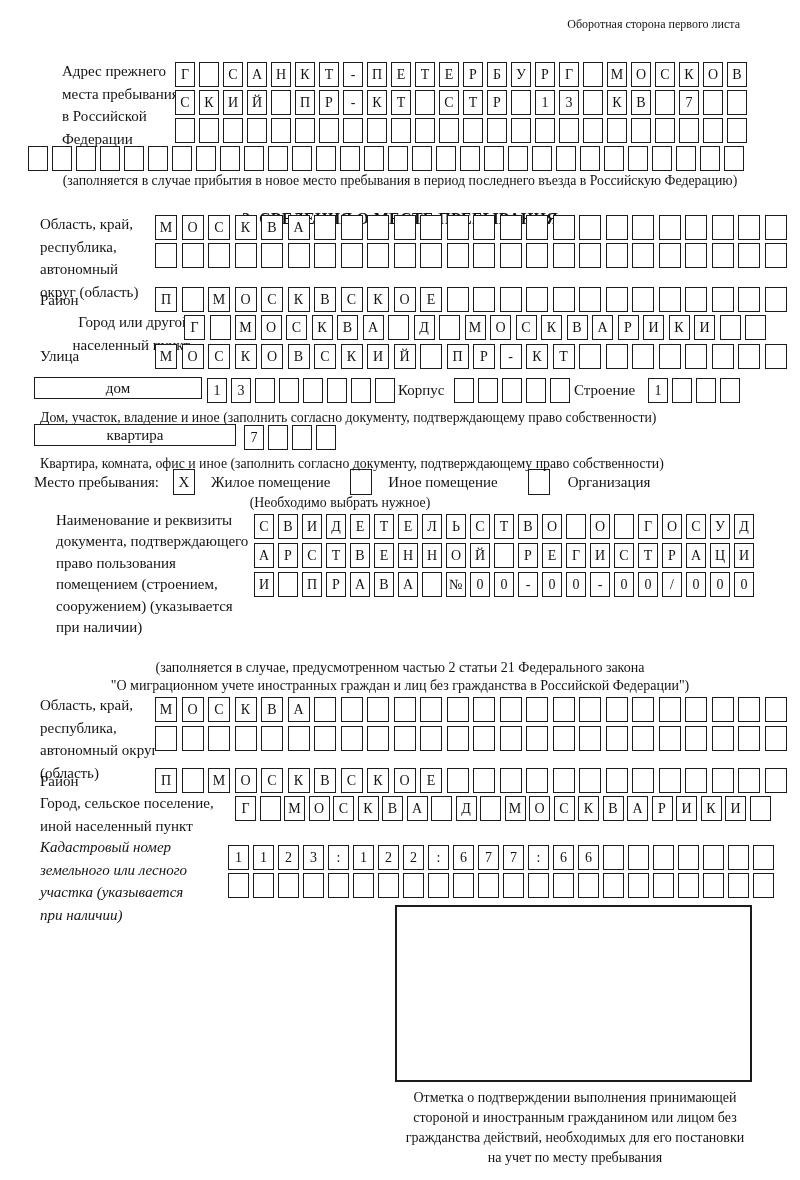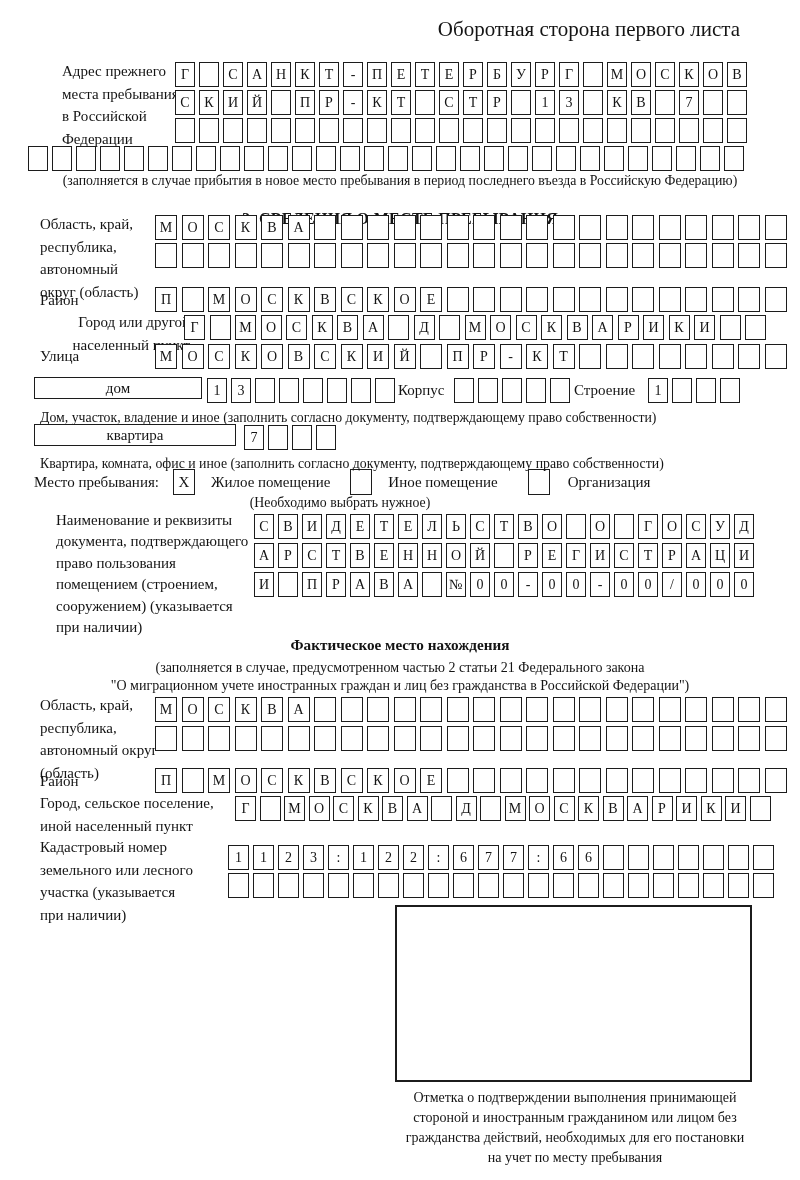--- a/index.html
+++ b/index.html
@@ -1,20 +1,20 @@
 <!DOCTYPE html>
 <html><head>
 <meta charset="utf-8">
 <style>
   * { margin:0; padding:0; box-sizing:border-box; }
   html,body { background:#fff; }
   body { width:800px; height:1180px; font-family:"Liberation Serif","DejaVu Serif",serif; color:#141414; overflow:hidden; }
   .page { position:relative; width:800px; height:1180px; background:#fff; }
   .abs { position:absolute; }
-  .hdr { font-size:21px;text-align:center; }
+  .hdr { font-size:12px;text-align:center; }
   .lbl { font-size:15px; line-height:1.5; white-space:pre-line; }
   .lbl.tight { line-height:1.43; }
   .cap { font-size:13.8px; }
   .center { text-align:center; }
   .title { font-size:16px; font-weight:bold; letter-spacing:.3px;margin-top:19px; }
   .title2 { font-size:15.2px; font-weight:bold; }
   .boxrow { display:flex; gap:var(--g,4px); }
   .cell {
     flex:none; width:var(--bw,20px); height:25px;
     border:1.6px solid #1c1c1c; background:#fff;
@@ -418,21 +418,20 @@
       <span class="cell">0</span>
       <span class="cell">-</span>
       <span class="cell">0</span>
       <span class="cell">0</span>
       <span class="cell">/</span>
       <span class="cell">0</span>
       <span class="cell">0</span>
       <span class="cell">0</span>
     </div>
 
-  <div class="abs title2 center" style="left:0; right:0; top:636px;">Фактическое место нахождения</div>
   <div class="abs factcap center" style="left:0; right:0; top:660px;">(заполняется в случае, предусмотренном частью 2 статьи 21 Федерального закона</div>
   <div class="abs factcap center" style="left:0; right:0; top:678px;">"О миграционном учете иностранных граждан и лиц без гражданства в Российской Федерации")</div>
 
   <div class="abs lbl" style="left:40px; top:694px; width:140px;">Область, край,
 республика,
 автономный округ
 (область)</div>
   <div class="abs boxrow" style="left:155px; top:697px; --bw:22px; --g:4.5px;">
       <span class="cell">М</span>
       <span class="cell">О</span>
@@ -534,21 +533,21 @@
       <span class="cell">К</span>
       <span class="cell">В</span>
       <span class="cell">А</span>
       <span class="cell">Р</span>
       <span class="cell">И</span>
       <span class="cell">К</span>
       <span class="cell">И</span>
       <span class="cell"></span>
     </div>
 
-  <div class="abs lbl" style="left:40px; top:836px; width:185px;">Кадастровый номер
+  <div class="abs lbl" style="left:40px; top:836px; width:185px;font-style:italic;">Кадастровый номер
 земельного или лесного
 участка (указывается
 при наличии)</div>
   <div class="abs boxrow" style="left:228px; top:845px; --bw:21px; --g:4px;">
       <span class="cell">1</span>
       <span class="cell">1</span>
       <span class="cell">2</span>
       <span class="cell">3</span>
       <span class="cell">:</span>
       <span class="cell">1</span>

